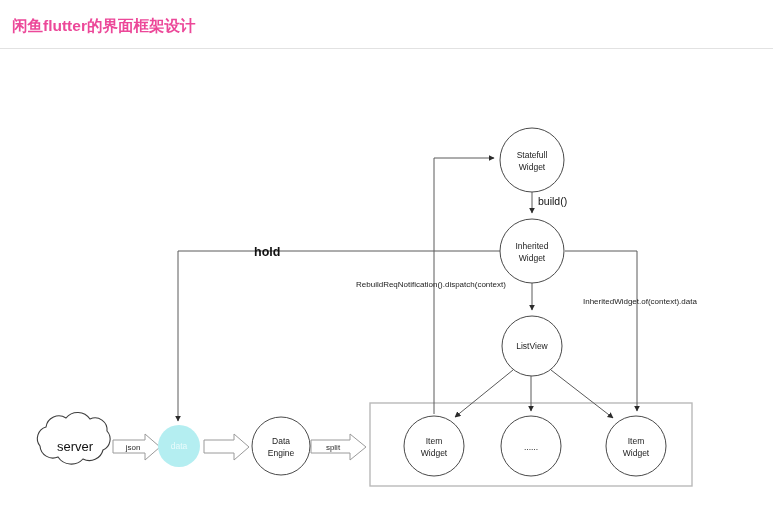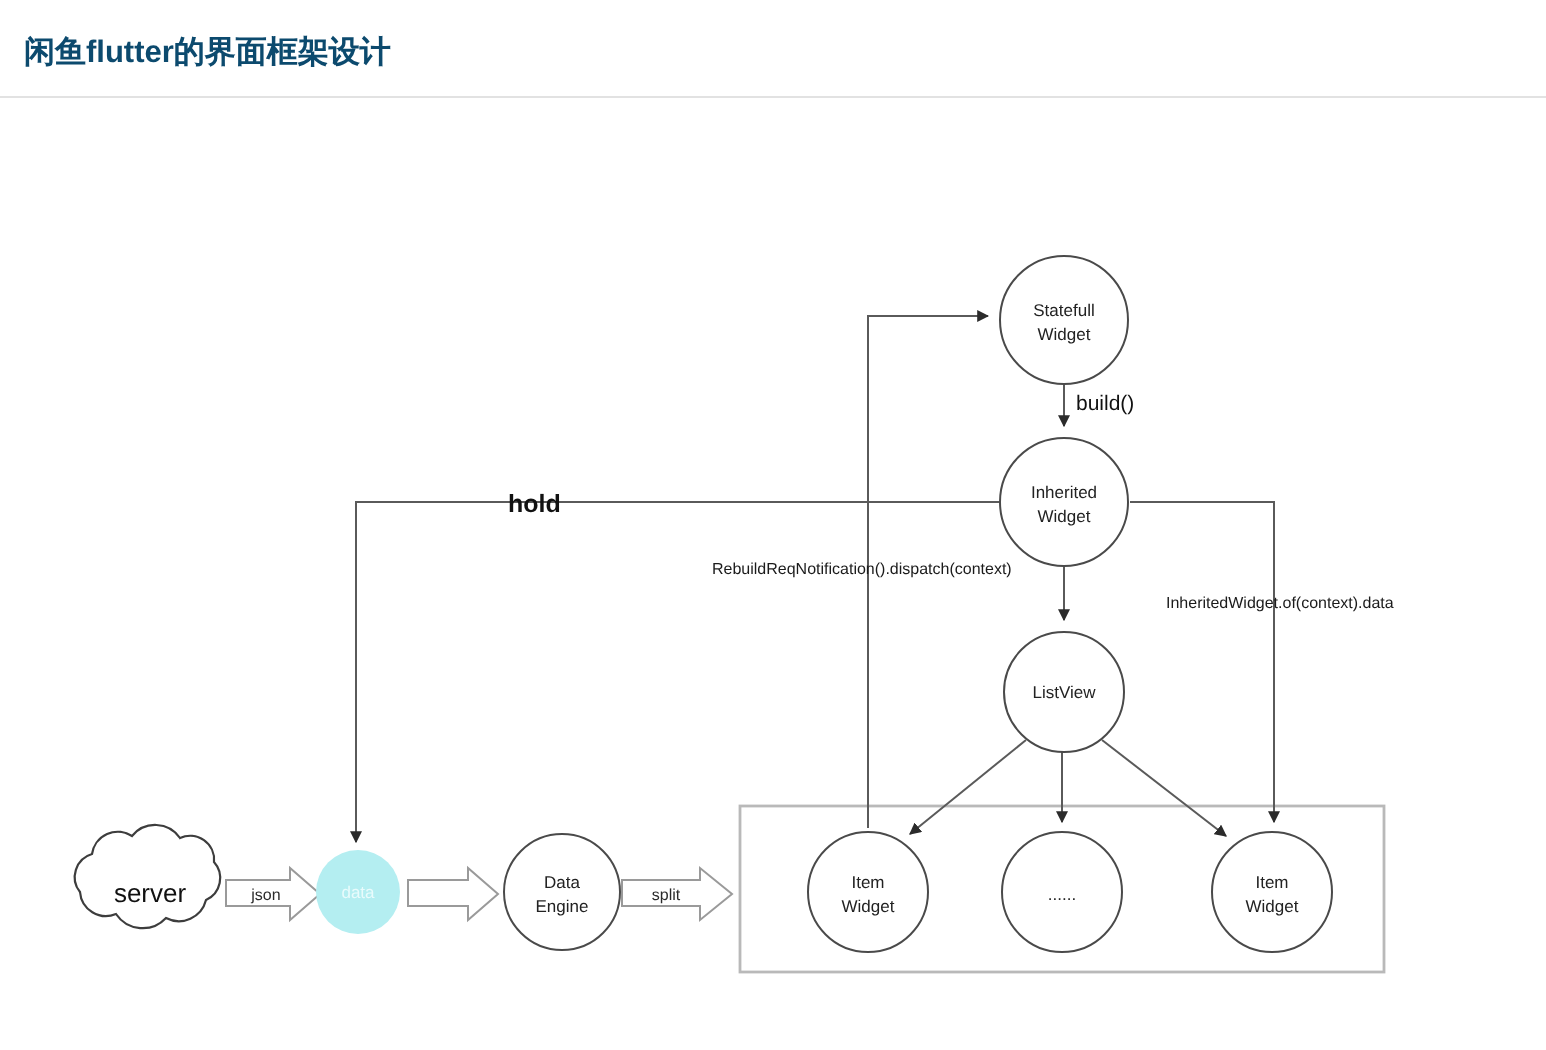--- a/index.html
+++ b/index.html
@@ -13,21 +13,21 @@
     position: relative;
     font-family: "Liberation Sans", "DejaVu Sans", sans-serif;
     overflow: hidden;
   }
   #page-title {
     position: absolute;
     left: 12px;
     top: 16px;
     font-size: 15.5px;
     font-weight: bold;
-    color: #0c4a6e;
+    color: #ec4899;
     letter-spacing: 0px;
     white-space: nowrap;
   }
   #title-rule {
     position: absolute;
     left: 0;
     top: 48px;
     width: 773px;
     height: 1px;
     background: #e2e2e2;

